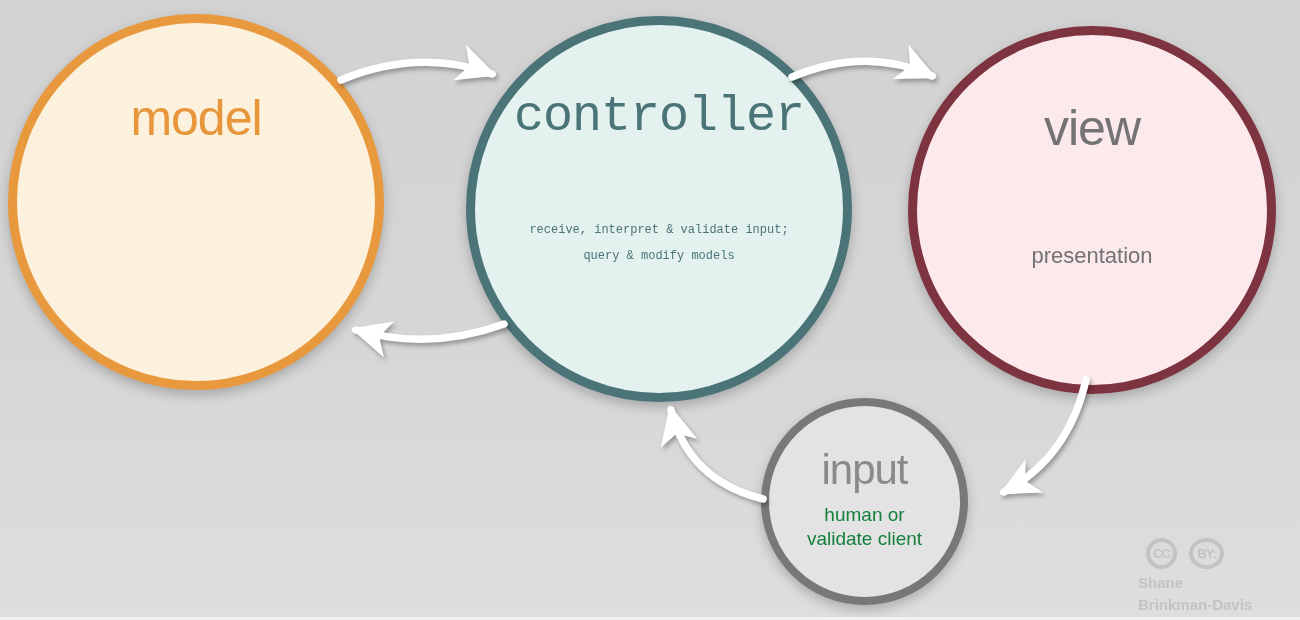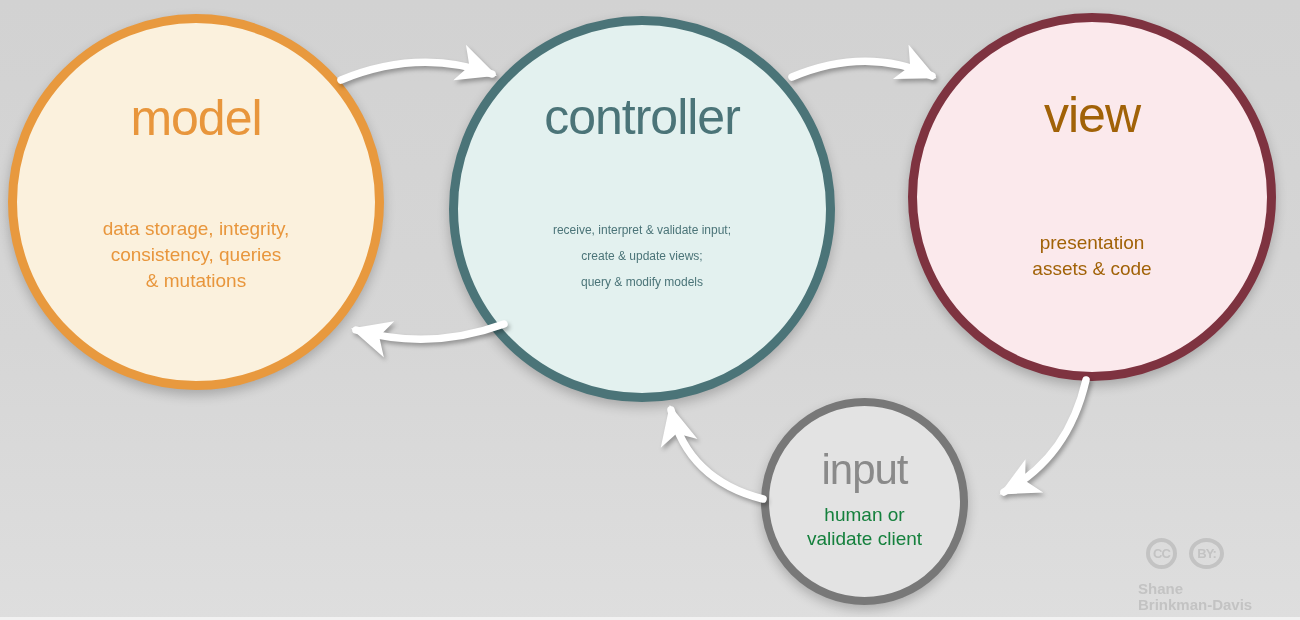--- a/index.html
+++ b/index.html
@@ -36,32 +36,32 @@
   .desc span { display:block; }
 
   .node-model {
     left:8px; top:14px; width:376px; height:376px;
     border:9px solid #e8993e; background:#fbf1dd; color:#e8963c;
   }
   .node-model .title { top:70px; font-size:50px; line-height:50px;text-align:center; }
   .node-model .desc  { top:193px; font-size:19px; line-height:26px; }
 
   .node-controller {
-    left:449px; top:16px; width:386px; height:386px;
-    border:9px solid #4b7478; background:#e3f1ef; color:#4b7478;
+    left:466px; top:16px; width:386px; height:386px;
+    border:9px solid #4b7478; background:#e3f1ef; color:#4b7478;font-family:Liberation Mono, monospace;
   }
   .node-controller .title { top:67px; font-size:50px; line-height:50px; }
   .node-controller .desc  { top:192px; font-size:12px; line-height:26px; }
 
   .node-view {
-    left:908px; top:13px; width:368px; height:368px;
-    border:9px solid #7e3340; background:#fbe9ec; color:#a16207;
+    left:908px; top:26px; width:368px; height:368px;
+    border:9px solid #7e3340; background:#fbe9ec; color:#737373;
   }
   .node-view .title { top:68px; font-size:50px; line-height:50px; }
-  .node-view .desc  { top:208px; font-size:19px; line-height:26px; }
+  .node-view .desc  { top:208px; font-size:22px; line-height:26px; }
 
   .node-user {
     left:761px; top:398px; width:207px; height:207px;
     border:8px solid #787878; background:#e3e3e3; color:#8a8a8a;
   }
   .node-user .title { top:43px; font-size:42px; line-height:42px; }
   .node-user .desc  { top:97px;  font-size:19px; line-height:24px; color:#15803d; }
 
   
   .arrow-layer {
@@ -78,53 +78,46 @@
   .badge-circles { display:flex; gap:12px; margin-left:8px; }
   .badge-ring {
     box-sizing:border-box;
     width:31px; height:31px;
     border:4px solid #c3c3c3; border-radius:50%;
     display:flex; align-items:center; justify-content:center;
     font-weight:bold; font-size:13px; letter-spacing:-1px;
   }
   .badge-ring.by { width:35px;text-align:right; }
   .badge-name {
-    margin-top:12px;
+    margin-top:6px;
     font-weight:bold; font-size:15px; line-height:15px;
     letter-spacing:0px; white-space:nowrap;
   }
 </style>
 </head>
 <body>
 
 <div class="canvas">
 
   <div class="node node-model">
     <div class="title">model</div>
-    <div class="desc">
-      <span>data storage, integrity,</span>
-      <span>consistency, queries</span>
-      <span>&amp; mutations</span>
-    </div>
   </div>
 
   <div class="node node-controller">
     <div class="title">controller</div>
     <div class="desc">
       <span>receive, interpret &amp; validate input;</span>
-      <span>create &amp; update views;</span>
       <span>query &amp; modify models</span>
     </div>
   </div>
 
   <div class="node node-view">
     <div class="title">view</div>
     <div class="desc">
       <span>presentation</span>
-      <span>assets &amp; code</span>
     </div>
   </div>
 
   <div class="node node-user">
     <div class="title">input</div>
     <div class="desc">
       <span>human or</span>
       <span>validate client</span>
     </div>
   </div>
@@ -147,17 +140,17 @@
   <div class="badge">
     <div class="badge-circles">
       <div class="badge-ring">
         <span>CC</span>
       </div>
       <div class="badge-ring by">
         <span>BY:</span>
       </div>
     </div>
     <div class="badge-name">Shane</div>
-    <div class="badge-name" style="margin-top:1px;text-align:center;">Brinkman-Davis</div>
+    <div class="badge-name" style="margin-top:7px;text-align:center;">Brinkman-Davis</div>
   </div>
 
   <div class="bottom-strip"></div>
 </div>
 
 </body></html>

